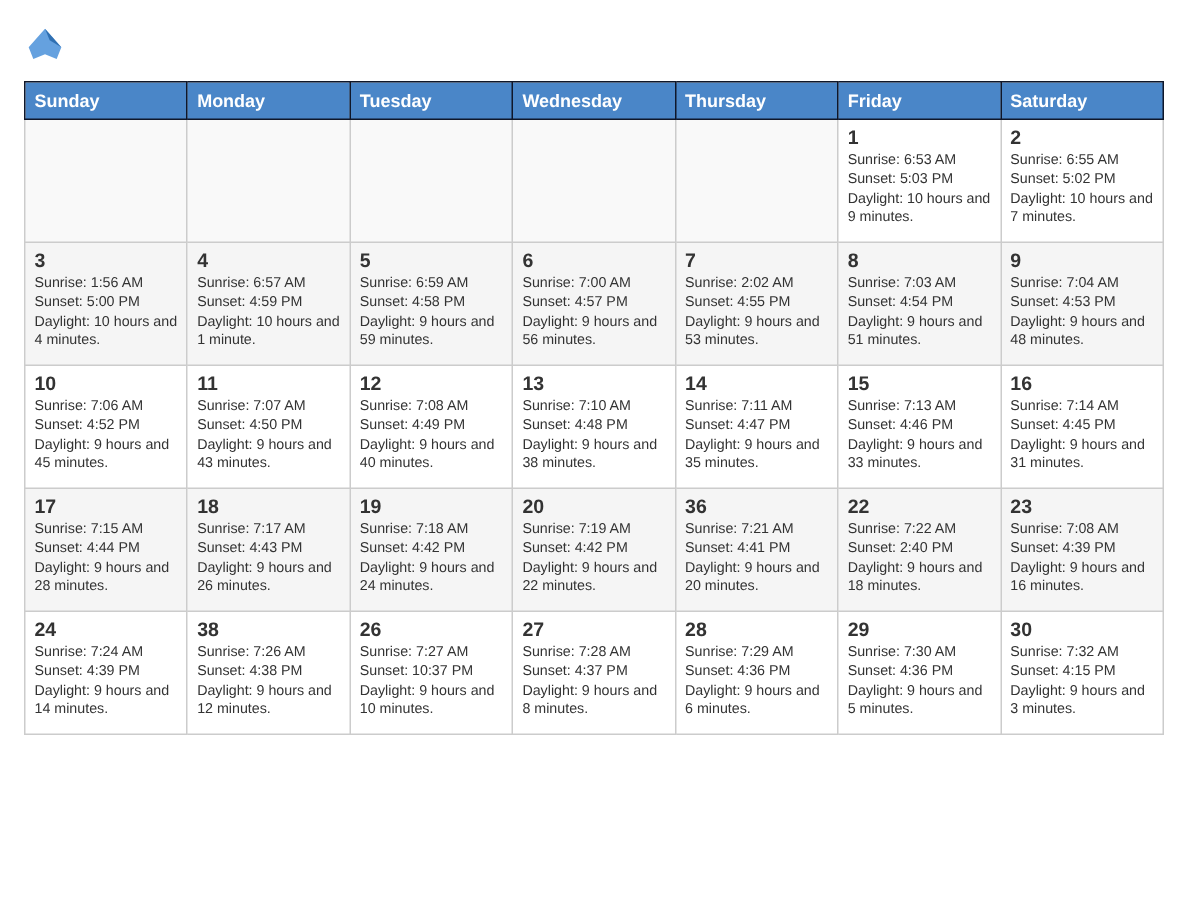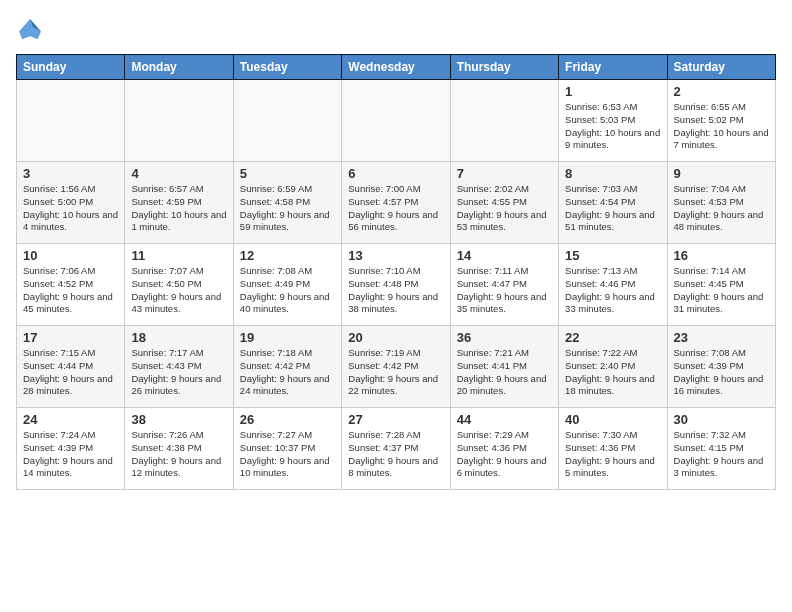--- a/index.html
+++ b/index.html
@@ -274,27 +274,27 @@
 Sunset: 10:37 PM
 Daylight: 9 hours and 10 minutes.</div>
         </td>
         <td>
           <div class="day-num">27</div>
           <div class="day-info">Sunrise: 7:28 AM
 Sunset: 4:37 PM
 Daylight: 9 hours and 8 minutes.</div>
         </td>
         <td>
-          <div class="day-num">44</div>
+          <div class="day-num">28</div>
           <div class="day-info">Sunrise: 7:29 AM
 Sunset: 4:36 PM
 Daylight: 9 hours and 6 minutes.</div>
         </td>
         <td>
-          <div class="day-num">40</div>
+          <div class="day-num">29</div>
           <div class="day-info">Sunrise: 7:30 AM
 Sunset: 4:36 PM
 Daylight: 9 hours and 5 minutes.</div>
         </td>
         <td>
           <div class="day-num">30</div>
           <div class="day-info">Sunrise: 7:32 AM
 Sunset: 4:15 PM
 Daylight: 9 hours and 3 minutes.</div>
         </td>

